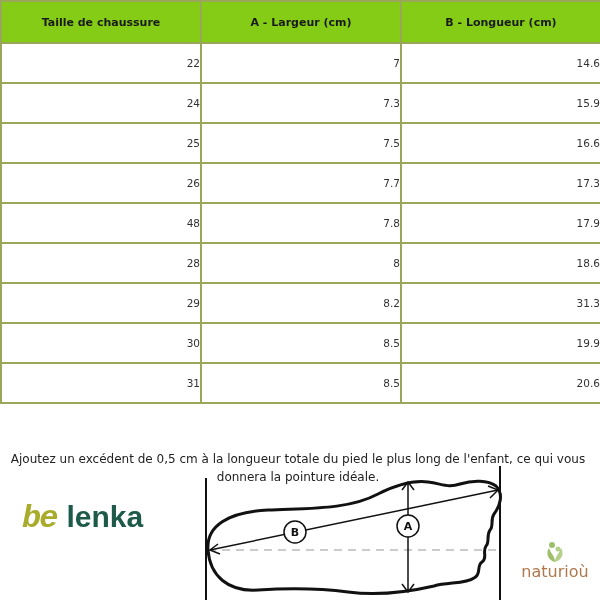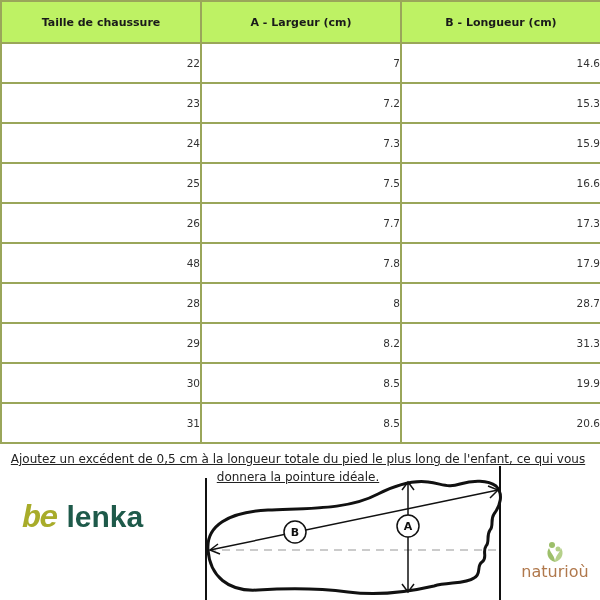--- a/index.html
+++ b/index.html
@@ -6,27 +6,27 @@
     html, body { width: 600px; height: 600px; background: #ffffff; overflow: hidden; }
     body { font-family: "DejaVu Sans", sans-serif; color: #222; position: relative; }
     table.size-table {
       position: absolute; left: 0; top: 0; width: 600px;
       border-collapse: collapse; table-layout: fixed;
     }
     .size-table th, .size-table td {
       border: 2px solid #9aa65a; text-align: center; vertical-align: middle;
     }
     .size-table th {
-      height: 42px; background: #bef264; font-weight: bold; font-size: 11px; color: #1a1a1a;
+      height: 42px; background: #84cc16; font-weight: bold; font-size: 11px; color: #1a1a1a;
     }
     .size-table td { height: 40px; font-size: 10.5px; color: #333; text-align: right; }
     .size-table col { width: 200px; }
     .note {
       position: absolute; left: 0; top: 450px; width: 596px;
-      text-align: center; font-size: 12px; line-height: 18px; color: #222; text-decoration: underline;
+      text-align: center; font-size: 12px; line-height: 18px; color: #222;
     }
     .note .line1 { display: block; }
     .note .line2 { display: block; }
     .logo-belenka {
       position: absolute; left: 22px; top: 500px; height: 40px;
       display: flex; align-items: baseline;
     }
     .logo-belenka .be {
       font-family: Liberation Mono, monospace; font-style: italic; font-weight: bold;
       font-size: 32px; color: #a8ac2a; letter-spacing: -2px; margin-right: 10px;
@@ -61,25 +61,20 @@
       <th>B - Longueur (cm)</th>
     </tr>
   </thead>
   <tbody>
     <tr>
       <td>22</td>
       <td>7</td>
       <td>14.6</td>
     </tr>
     <tr>
-      <td>23</td>
-      <td>7.2</td>
-      <td>15.3</td>
-    </tr>
-    <tr>
       <td>24</td>
       <td>7.3</td>
       <td>15.9</td>
     </tr>
     <tr>
       <td>25</td>
       <td>7.5</td>
       <td>16.6</td>
     </tr>
     <tr>
@@ -88,21 +83,21 @@
       <td>17.3</td>
     </tr>
     <tr>
       <td>48</td>
       <td>7.8</td>
       <td>17.9</td>
     </tr>
     <tr>
       <td>28</td>
       <td>8</td>
-      <td>28.7</td>
+      <td>18.6</td>
     </tr>
     <tr>
       <td>29</td>
       <td>8.2</td>
       <td>31.3</td>
     </tr>
     <tr>
       <td>30</td>
       <td>8.5</td>
       <td>19.9</td>

